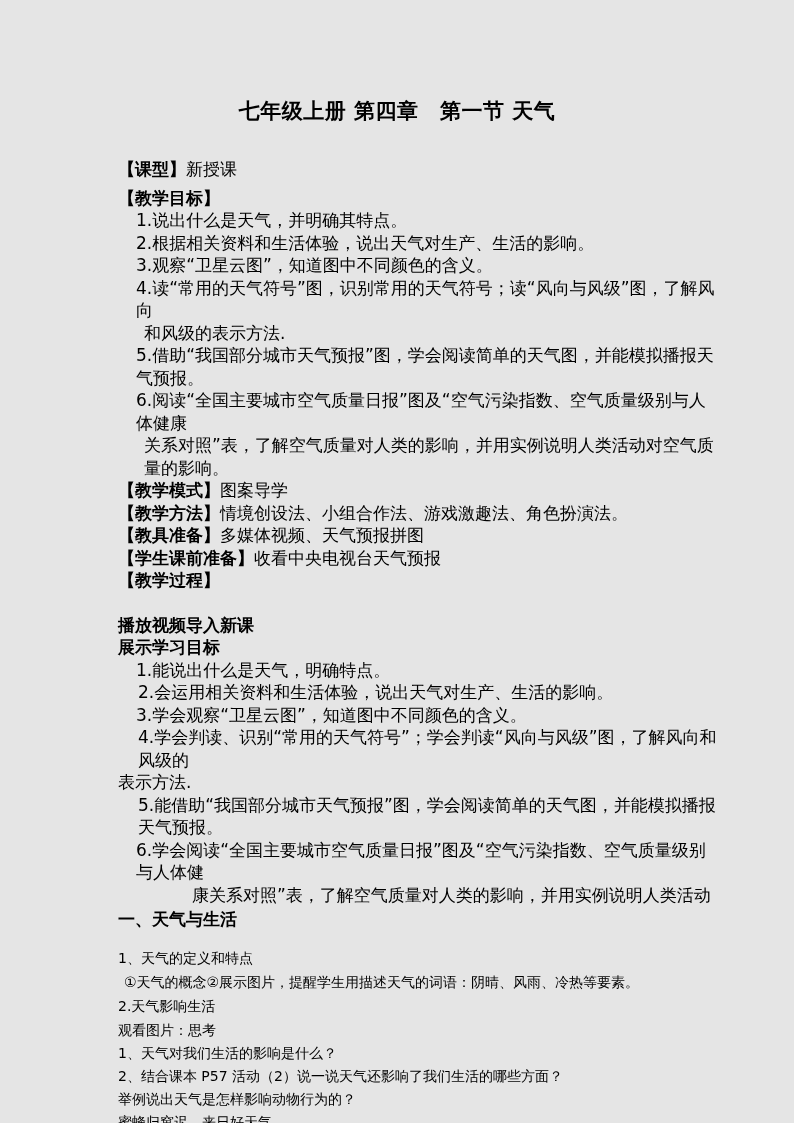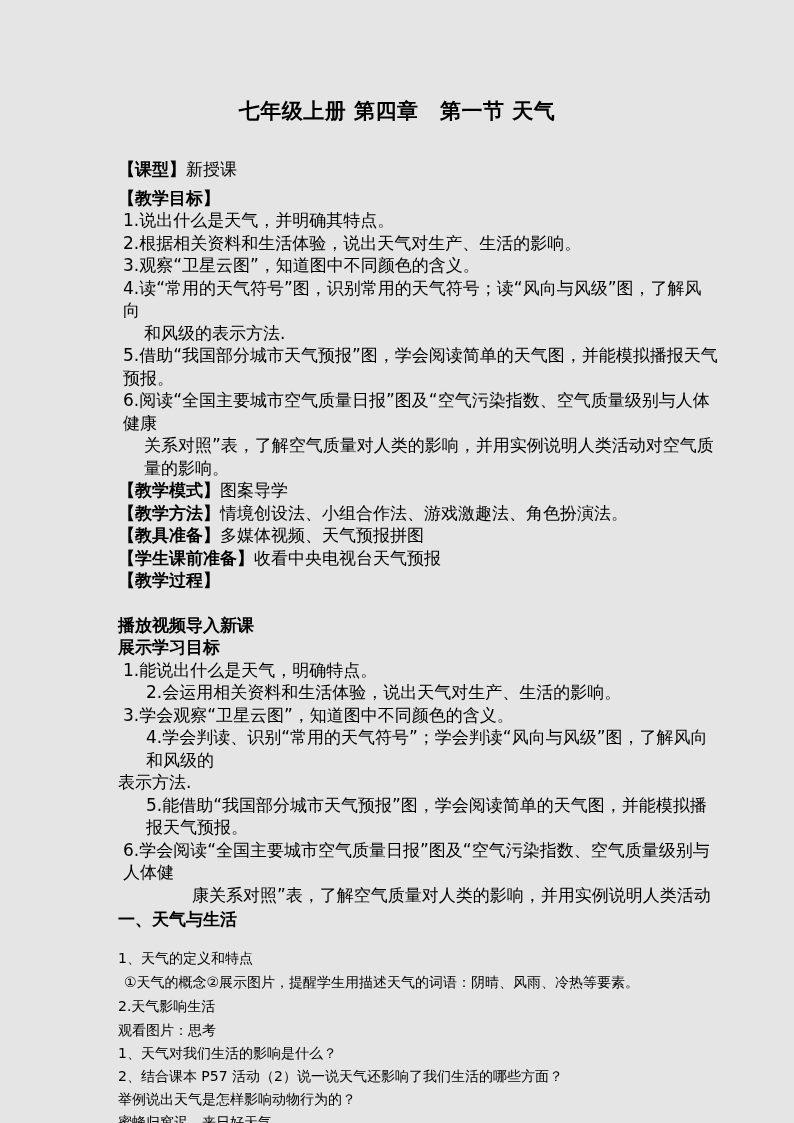--- a/index.html
+++ b/index.html
@@ -51,22 +51,22 @@
     word-break: break-all;
   }
   .line.bold { font-weight: bold; }
 
   
   .lbl { font-weight: bold; }
   .val { font-weight: normal; }
 
   
   .i0  { margin-left: 0px; }
-  .i1  { margin-left: 5px; }
-  .i2  { margin-left: 28px; }
+  .i1  { margin-left: 18px; }
+  .i2  { margin-left: 20px; }
   .i3  { margin-left: 26px; }
   .i5  { margin-left: 74px; }
   .i6  { margin-left: 6px; }
 
   .gap-sm { height: 6px; }
   .gap-md { height: 14px; }
   .gap-lg { height: 22px; }
 
   .sec-head {
     font-size: 17px;

